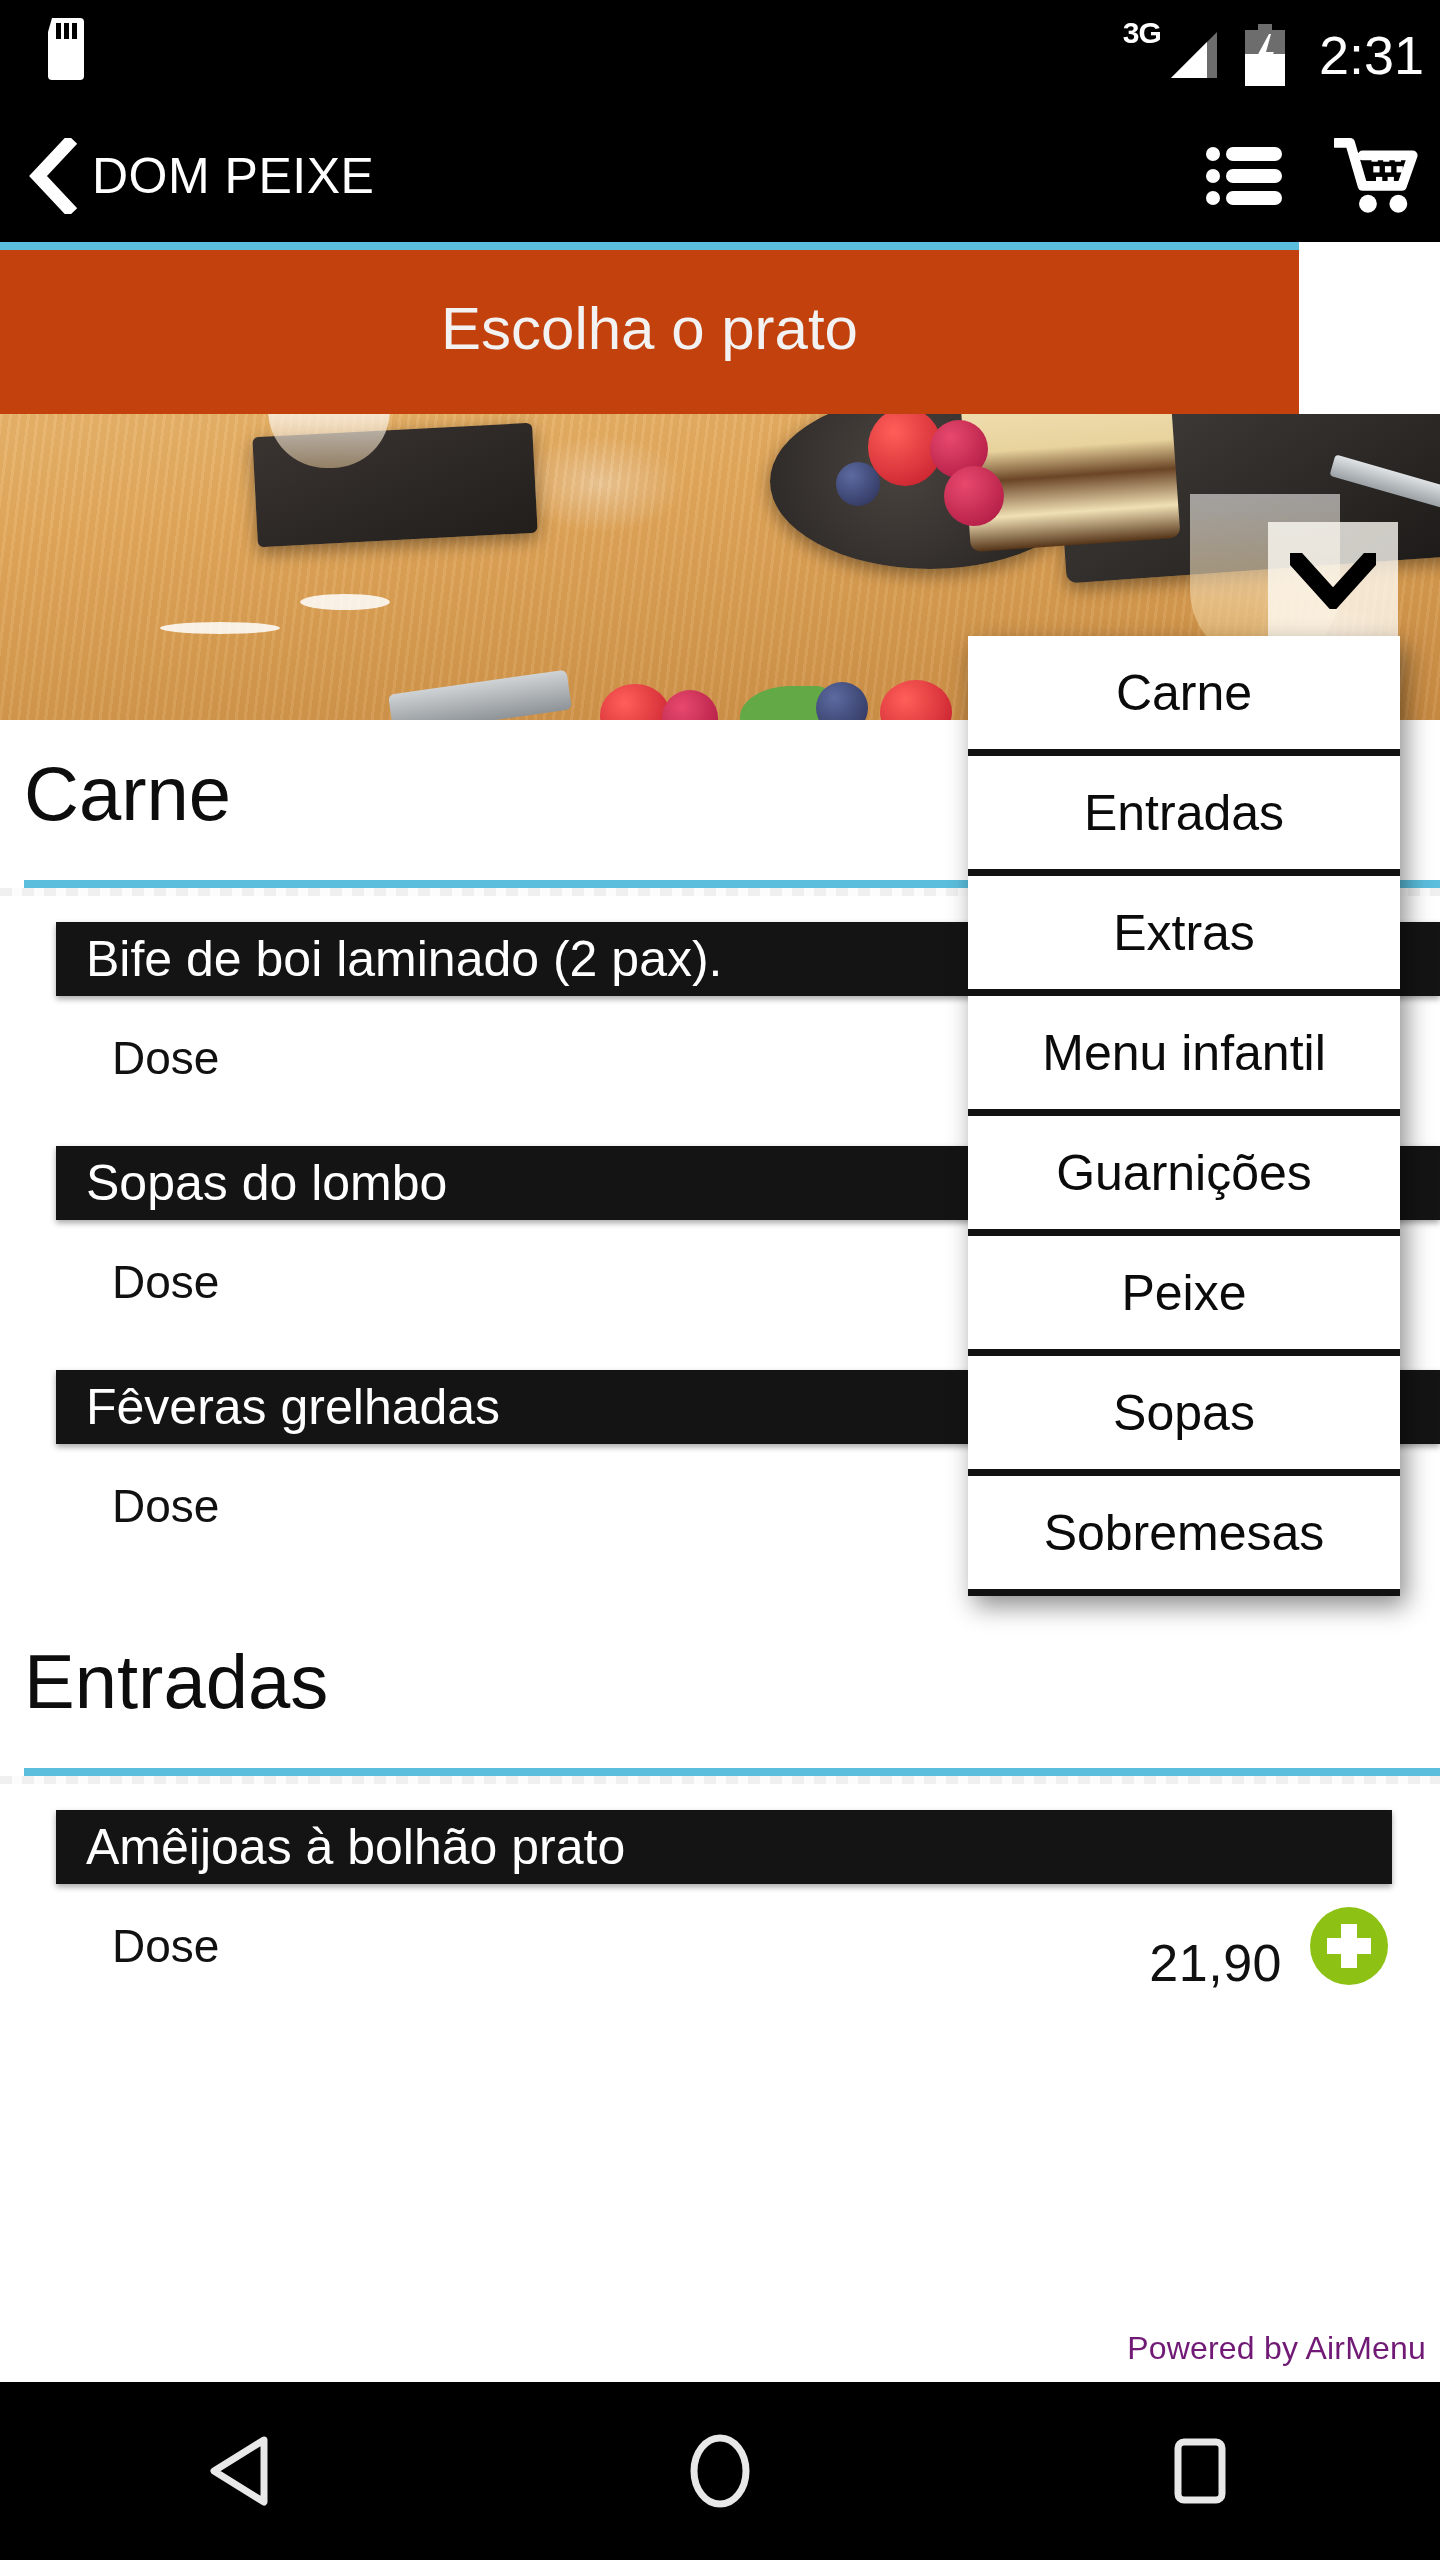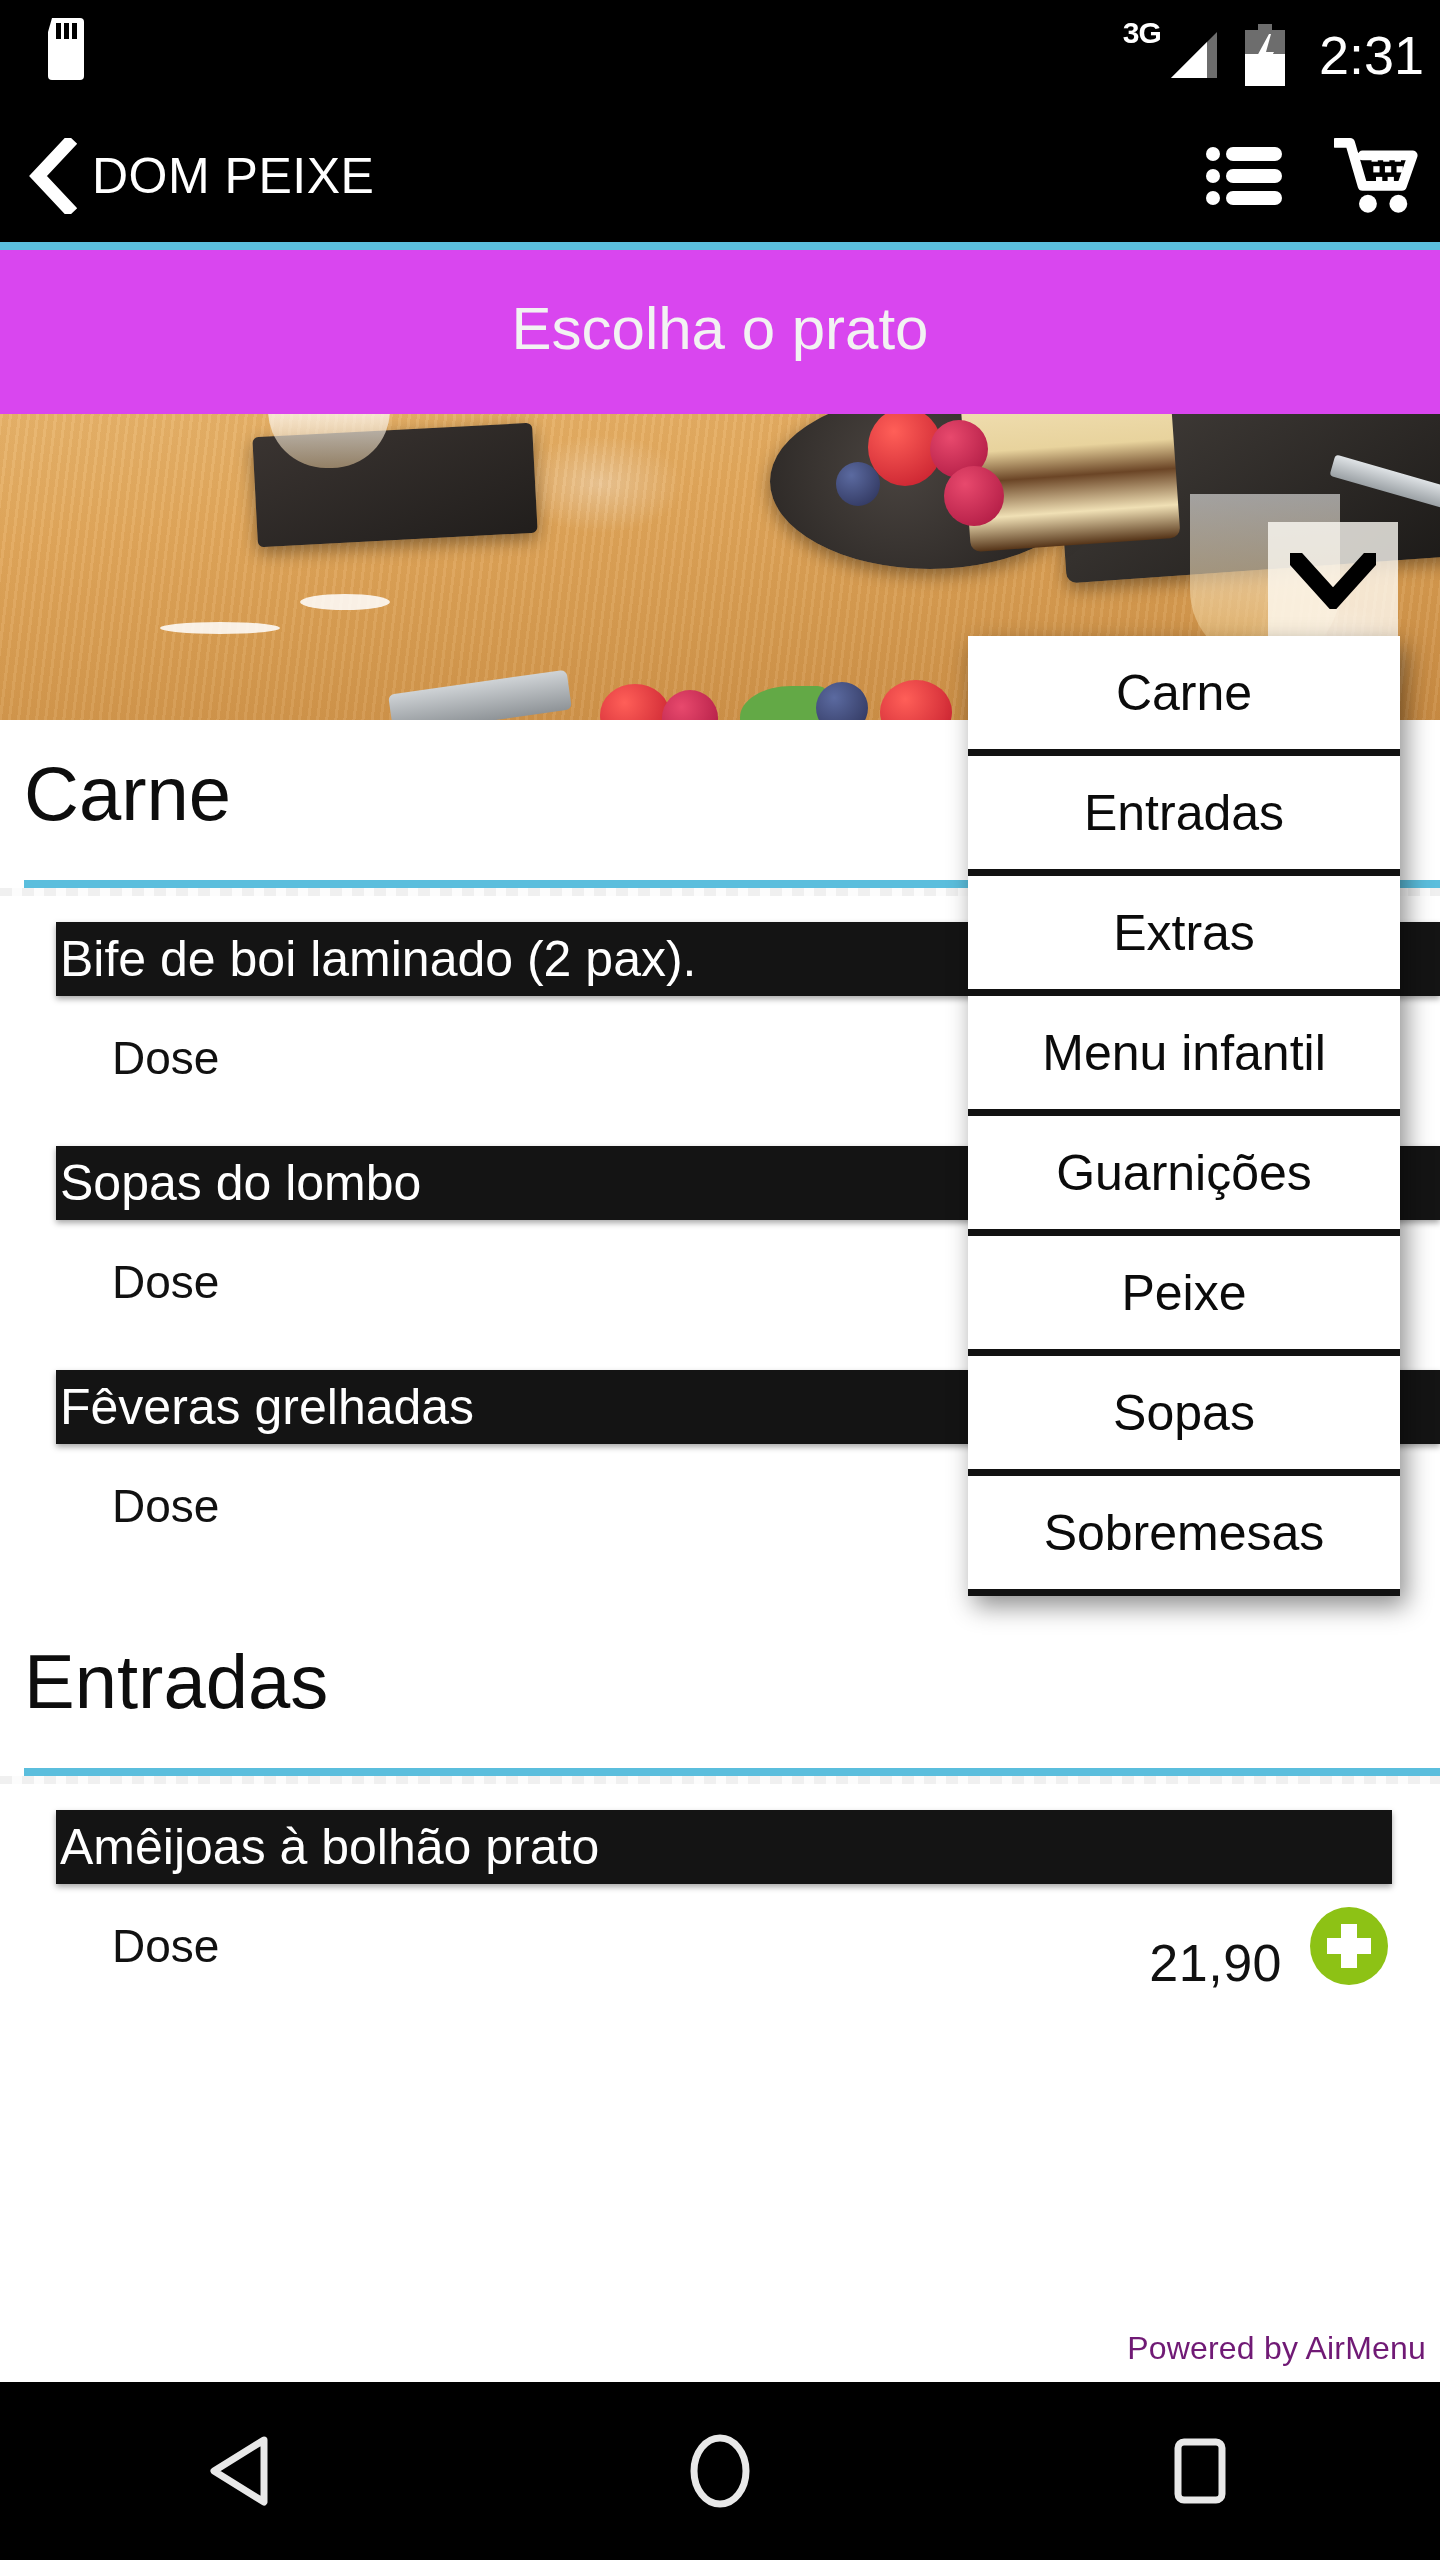--- a/index.html
+++ b/index.html
@@ -41,22 +41,22 @@
   }
   .appbar-actions { position:absolute; right:22px; top:0; height:132px;
                     display:flex; align-items:center; gap:48px; }
   .icon-btn { width:84px; height:84px; display:flex; align-items:center; justify-content:center; }
 
   
   .rule-blue { background:#5bbedd; width:100%; height:8px; }
 
   
   .subbar {
-    position:absolute; left:0; top:242px; width:1440px; height:172px;
-    background:#d946ef;
+    position:absolute; left:0; top:242px; width:1299px; height:172px;
+    background:#c2410c;
   }
   .subbar .rule-blue { position:absolute; left:0; top:0; }
   .subbar-title {
     position:absolute; left:0; right:0; top:50%; transform:translateY(-50%);
     text-align:center; color:#f2f2f2; font-size:60px; font-weight:400;
   }
 
   
   .hero {
     position:absolute; left:0; top:414px; width:1440px; height:306px;
@@ -122,21 +122,21 @@
   .section-title { font-size:76px; font-weight:400; color:#0d0d0d; line-height:1.05; }
   .section-rule { margin-top:46px; width:100%; height:8px; background:#5bbedd; }
   .dot-rule { width:100%; height:8px;
               background:repeating-linear-gradient(90deg,
                  rgba(240,240,240,1) 0px, rgba(240,240,240,1) 12px,
                  rgba(252,252,252,1) 12px, rgba(252,252,252,1) 22px); }
 
   .dish { position:relative; margin-top:26px; }
   .dish-name-bar {
     margin-left:56px; margin-right:0; height:74px; background:#141414;
-    display:flex; align-items:center; padding-left:4px;
+    display:flex; align-items:center; padding-left:30px;
     box-shadow:0 3px 6px rgba(0,0,0,0.35);
   }
   .dish-name { color:#ffffff; font-size:50px; font-weight:400; white-space:nowrap; }
   .dish-row {
     position:relative; height:124px; display:flex; align-items:center;
     padding-left:112px; padding-right:52px;
   }
   .dose-label { font-size:46px; color:#111111; }
   .dish-right { margin-left:auto; display:flex; align-items:center; gap:28px; }
   .price { font-size:52px; color:#111111; letter-spacing:0.5px;margin-top:34px; }

